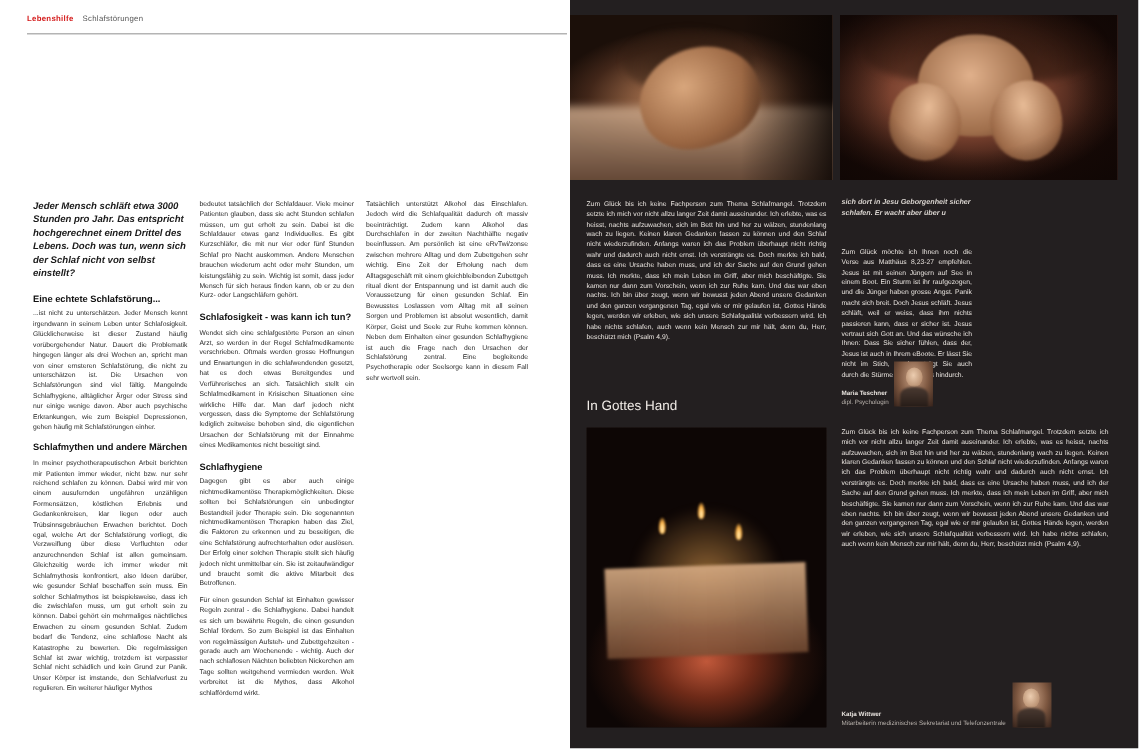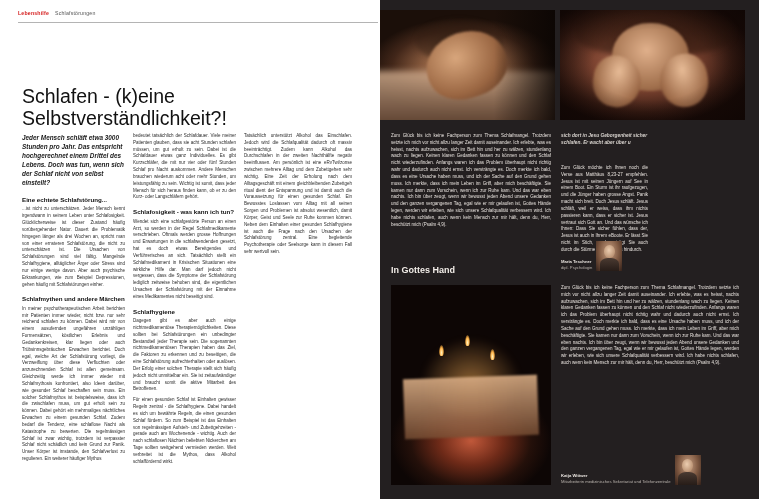--- a/index.html
+++ b/index.html
@@ -253,21 +253,21 @@
   #dcol1 { left: 391px; top: 133px; width: 160px; }
   #dcol2 { left: 561px; top: 165px; width: 87px; }
   #dcol3 { left: 561px; top: 285px; width: 178px; }
 
   .dark-heading {
     position: absolute;
     left: 391px;
     top: 265px;
     font-size: 9px;
     color: #f1ece7;
-    font-weight: bold;
+    font-weight: normal;
   }
 
   
   .author {
     position: absolute;
     display: flex;
     align-items: flex-end;
     gap: 4px;
   }
   .author-text {
@@ -331,21 +331,20 @@
 
   <div class="photo-bottom">
     <div class="p3-bg"></div>
     <div class="p3-glow"></div>
     <div class="p3-book"></div>
     <div class="flame" style="left:30%; top:30%;"></div>
     <div class="flame" style="left:46%; top:25%;"></div>
     <div class="flame" style="left:62%; top:32%;"></div>
   </div>
 
-  <h1 class="headline">Schlafen - (k)eine Selbstverständlichkeit?!</h1>
   <div class="lead">Jeder Mensch schläft etwa 3000 Stunden pro Jahr. Das entspricht hochgerechnet einem Drittel des Lebens. Doch was tun, wenn sich der Schlaf nicht von selbst einstellt?</div>
 
   <div class="col" id="col1">
     <h3 class="first">Eine echtete Schlafstörung...</h3>
     <p>...ist nicht zu unterschätzen. Jeder Mensch kennt irgendwann in seinem Leben unter Schlafosigkeit. Glücklicherweise ist dieser Zustand häufig vorübergehender Natur. Dauert die Problematik hingegen länger als drei Wochen an, spricht man von einer ernsteren Schlafstörung, die nicht zu unterschätzen ist. Die Ursachen von Schlafstörungen sind viel fältig. Mangelnde Schlafhygiene, alltäglicher Ärger oder Stress sind nur einige wenige davon. Aber auch psychische Erkrankungen, wie zum Beispiel Depressionen, gehen häufig mit Schlafstörungen einher.</p>
     <h3>Schlafmythen und andere Märchen</h3>
     <p>In meiner psychotherapeutischen Arbeit berichten mir Patienten immer wieder, nicht bzw. nur sehr reichend schlafen zu können. Dabei wird mir von einem ausufernden ungefähren unzähligen Formensätzen, köstlichen Erlebnis und Gedankenkreisen, klar liegen oder auch Trübsinnsgebräuchen Erwachen berichtet. Doch egal, welche Art der Schlafstörung vorliegt, die Verzweiflung über diese Verfluchten oder anzurechnenden Schlaf ist allen gemeinsam. Gleichzeitig werde ich immer wieder mit Schlafmythosis konfrontiert, also Ideen darüber, wie gesunder Schlaf beschaffen sein muss. Ein solcher Schlafmythos ist beispielsweise, dass ich die zwischlafen muss, um gut erholt sein zu können. Dabei gehört ein mehrmaliges nächtliches Erwachen zu einem gesunden Schlaf. Zudem bedarf die Tendenz, eine schlaflose Nacht als Katastrophe zu bewerten. Die regelmässigen Schlaf ist zwar wichtig, trotzdem ist verpasster Schlaf nicht schädlich und kein Grund zur Panik. Unser Körper ist imstande, den Schlafverlust zu regulieren. Ein weiterer häufiger Mythos</p>
   </div>
 
   <div class="col" id="col2">

